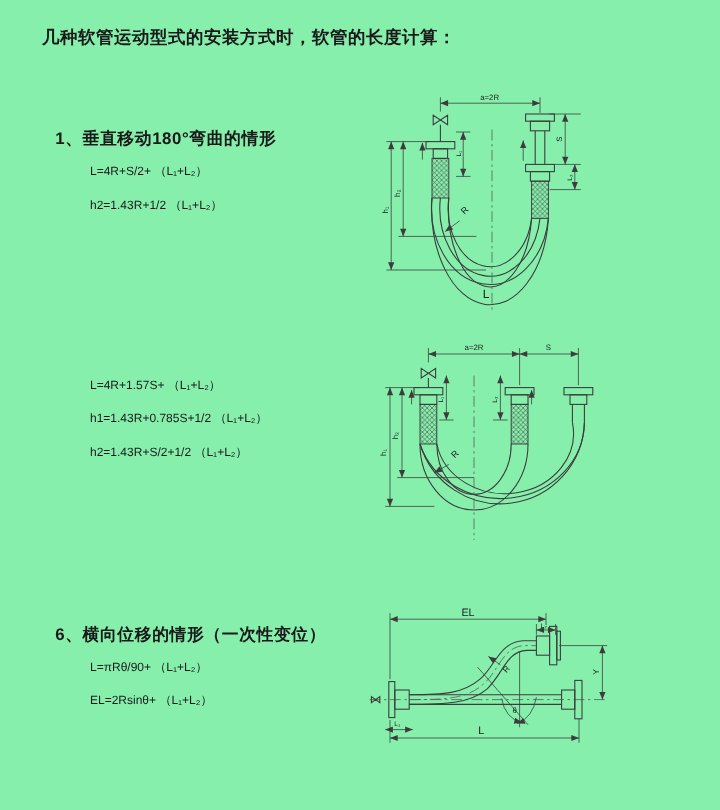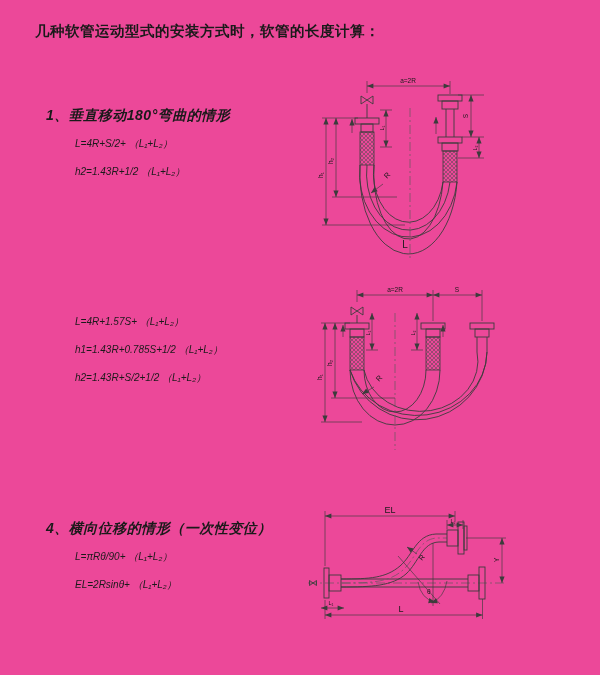--- a/index.html
+++ b/index.html
@@ -1,19 +1,19 @@
 <!DOCTYPE html>
 <html><head>
 <meta charset="utf-8">
 <style>
   html,body{margin:0;padding:0;background:#ffffff;}
-  .page{position:relative;width:600px;height:675px;background:#ec4899;overflow:hidden;
+  .page{position:relative;width:600px;height:675px;background:#86efac;overflow:hidden;
         font-family:"Liberation Sans","DejaVu Sans",sans-serif;color:#1a1a1a;}
   .title{position:absolute;left:35px;top:22px;font-size:14.5px;font-weight:bold;letter-spacing:.5px;}
-  .section{position:absolute;left:46px;font-style:italic;}
+  .section{position:absolute;left:46px;}
   .heading{font-size:14px;font-weight:bold;letter-spacing:.5px;}
   .formulas{margin-top:5px;margin-left:29px;}
   .formula{font-size:10px;line-height:28px;white-space:pre;}
   .dsvg{position:absolute;}
   .dline{stroke:#3c3c3c;stroke-width:0.9;fill:none;}
   .dim{stroke:#3c3c3c;stroke-width:0.65;fill:none;}
   .cl{stroke:#5a5a5a;stroke-width:0.65;fill:none;stroke-dasharray:9 3 2 3;}
   .braid{fill:url(#braidP);stroke:#3c3c3c;stroke-width:0.8;}
   text{fill:#1a1a1a;font-family:"Liberation Sans","DejaVu Sans",sans-serif;}
 </style>
@@ -34,21 +34,21 @@
 
   <div class="section" style="top:303px;">
     <div class="formulas">
       <div class="formula">L=4R+1.57S+ （L₁+L₂）</div>
       <div class="formula">h1=1.43R+0.785S+1/2 （L₁+L₂）</div>
       <div class="formula">h2=1.43R+S/2+1/2 （L₁+L₂）</div>
     </div>
   </div>
 
   <div class="section" style="top:520px;">
-    <div class="heading">4、横向位移的情形（一次性变位）</div>
+    <div class="heading">6、横向位移的情形（一次性变位）</div>
     <div class="formulas">
       <div class="formula">L=πRθ/90+ （L₁+L₂）</div>
       <div class="formula">EL=2Rsinθ+ （L₁+L₂）</div>
     </div>
   </div>
 
   <svg class="dsvg" style="left:300px;top:70px;" width="300" height="195" viewBox="0 0 300 195">
     <defs>
       <marker id="mA" markerUnits="userSpaceOnUse" markerWidth="7.5" markerHeight="6.5" refX="6.8" refY="3" orient="auto">
         <path d="M0.4,0.4 L6.8,3 L0.4,5.6 Z" fill="#3c3c3c"></path>

